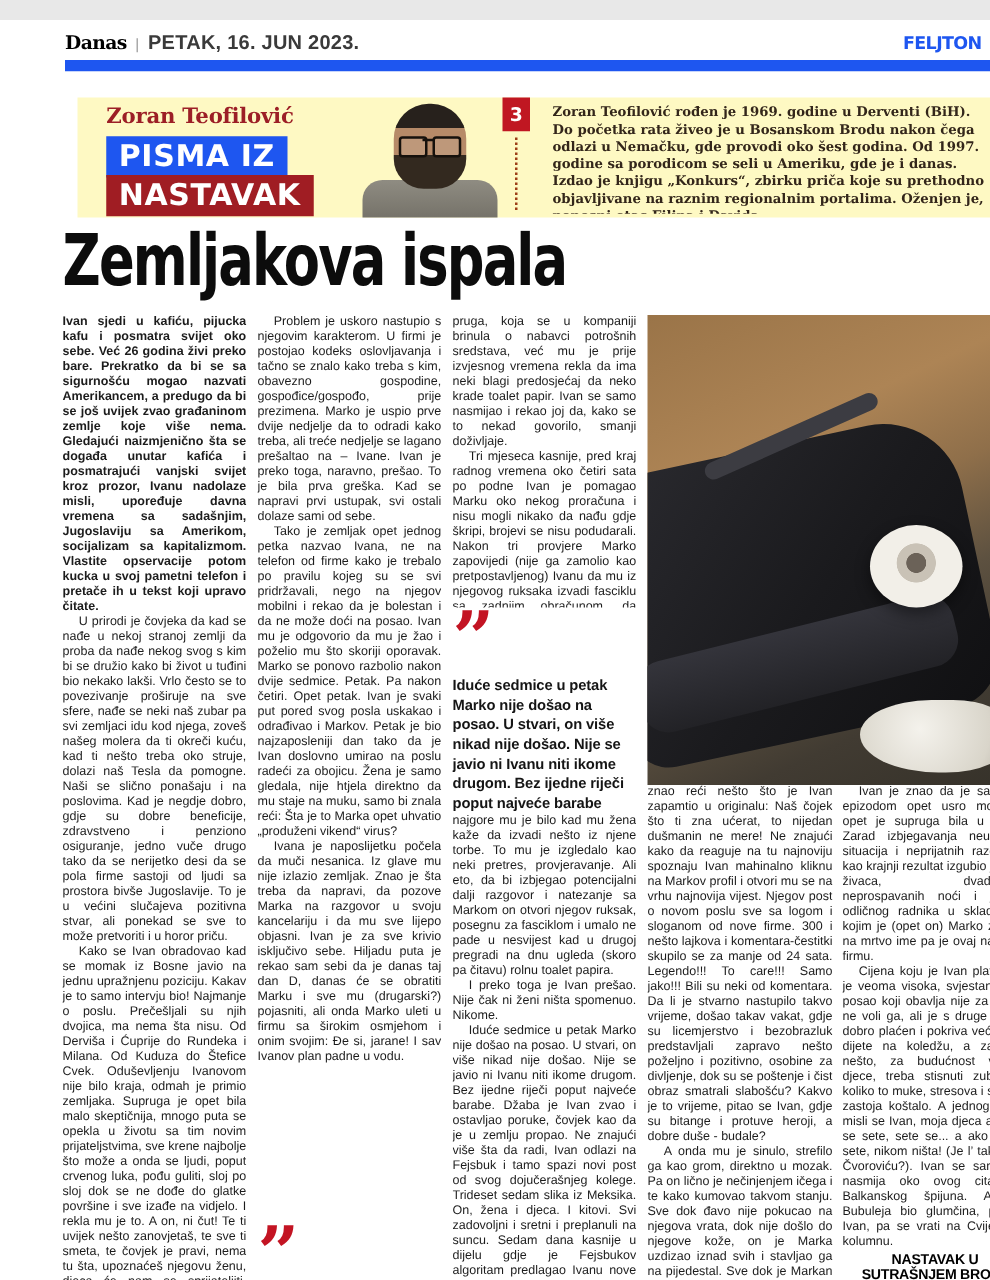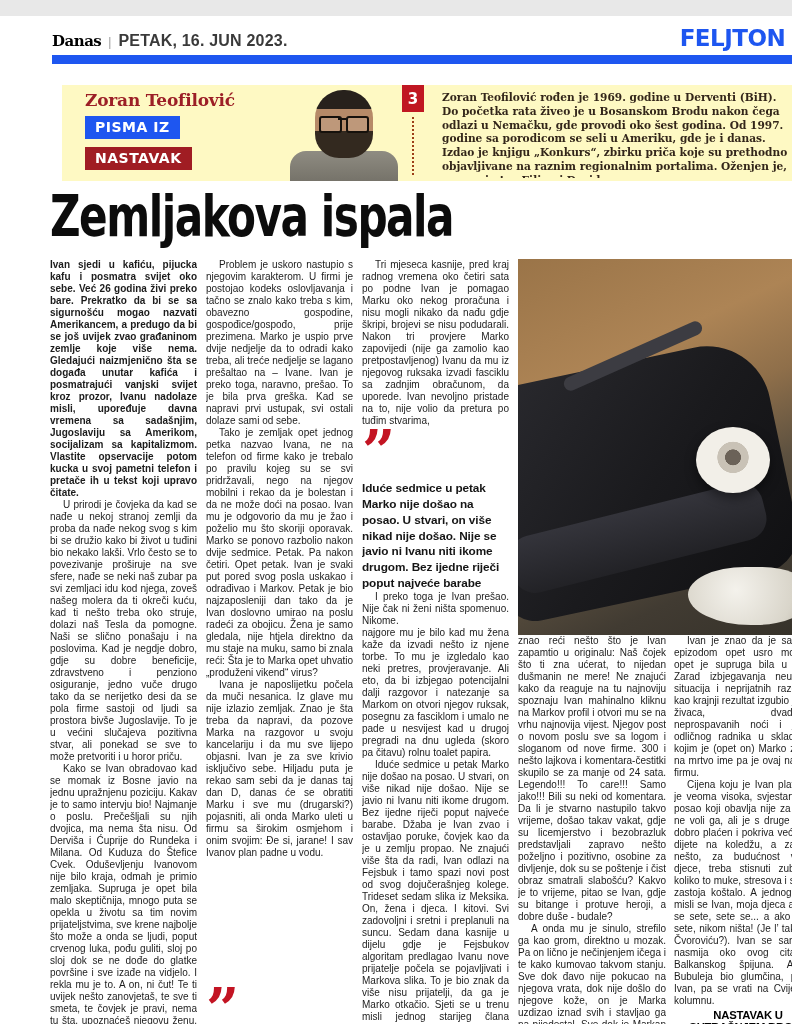--- a/index.html
+++ b/index.html
@@ -4,29 +4,29 @@
 <style>
   html,body{margin:0;padding:0;background:#e8e8e8;}
   .page{width:792px;height:1024px;position:relative;overflow:hidden;background:#fff;margin:16px auto;
         font-family:"Liberation Serif",serif;padding-left:40px;}
   
   .masthead{display:flex;justify-content:space-between;align-items:baseline;padding:9px 14px 0 12px;}
   .mh-left,.mh-right{display:flex;align-items:baseline;gap:7px;}
   .logo{font-family:"DejaVu Serif",serif;font-weight:bold;font-size:15px;letter-spacing:-.5px;color:#000;}
   .mh-div{color:#999;font-size:12px;font-family:"Liberation Sans",sans-serif;}
   .date{font-family:"Liberation Sans",sans-serif;font-size:16px;font-weight:600;color:#3a3a3a;letter-spacing:.2px;}
-  .section{font-family:"DejaVu Sans",sans-serif;font-weight:bold;font-size:23px;letter-spacing:-.5px;color:#1e56f0;}
+  .section{font-family:"DejaVu Sans",sans-serif;font-weight:bold;font-size:14px;letter-spacing:-.5px;color:#1e56f0;}
   .pagenum{font-family:"Liberation Sans",sans-serif;font-size:14px;color:#4d7c0f;}
   .blue-bar{height:9px;background:#1e56f0;margin:4px 12px 0 12px;}
   
   .feature{position:relative;height:96px;margin:21px 26px 0 22px;background:#fef9c3;}
   .author-name{position:absolute;left:23px;top:5px;font-family:"DejaVu Serif",serif;font-weight:bold;
                font-size:17px;color:#9c1f26;letter-spacing:-.2px;}
   .badge{position:absolute;left:23px;color:#fff;font-family:"DejaVu Sans",sans-serif;font-weight:bold;
-         font-size:14px;line-height:1;padding:4px 10px 5px;letter-spacing:.5px;}
+         font-size:24px;line-height:1;padding:4px 10px 5px;letter-spacing:.5px;}
   .badge-blue{top:31px;background:#1e56f0;}
   .badge-red{top:62px;background:#a01d23;}
   .author-photo{position:absolute;left:222px;top:2px;width:120px;height:94px;overflow:hidden;}
   .ap-body{position:absolute;left:6px;bottom:-8px;width:108px;height:38px;border-radius:16px 16px 0 0;
            background:linear-gradient(#8f8c82,#6f6c63);}
   .ap-head{position:absolute;left:31px;top:3px;width:58px;height:68px;border-radius:28px 28px 24px 24px;
            background:linear-gradient(#27211c 0 28%,#b68a68 28% 60%,#33291f 60% 100%);}
   .ap-lens{position:absolute;top:29px;width:19px;height:13px;border:2px solid #16110c;border-radius:3px;background:rgba(255,255,255,.12);}
   .ap-lens.l{left:35px;}.ap-lens.r{left:62px;}
   .ap-bridge{position:absolute;left:54px;top:31px;width:9px;height:2px;background:#16110c;}
@@ -130,29 +130,30 @@
           <p class="para">Problem je uskoro nastupio s njegovim karakterom. U firmi je postojao kodeks oslovljavanja i tačno se znalo kako treba s kim, obavezno gospodine, gospođice/gospođo, prije prezimena. Marko je uspio prve dvije nedjelje da to odradi kako treba, ali treće nedjelje se lagano prešaltao na – Ivane. Ivan je preko toga, naravno, prešao. To je bila prva greška. Kad se napravi prvi ustupak, svi ostali dolaze sami od sebe.</p>
           <p class="para">Tako je zemljak opet jednog petka nazvao Ivana, ne na telefon od firme kako je trebalo po pravilu kojeg su se svi pridržavali, nego na njegov mobilni i rekao da je bolestan i da ne može doći na posao. Ivan mu je odgovorio da mu je žao i poželio mu što skoriji oporavak. Marko se ponovo razbolio nakon dvije sedmice. Petak. Pa nakon četiri. Opet petak. Ivan je svaki put pored svog posla uskakao i odrađivao i Markov. Petak je bio najzaposleniji dan tako da je Ivan doslovno umirao na poslu radeći za obojicu. Žena je samo gledala, nije htjela direktno da mu staje na muku, samo bi znala reći: Šta je to Marka opet uhvatio „produženi vikend“ virus?</p>
           <p class="para">Ivana je naposlijetku počela da muči nesanica. Iz glave mu nije izlazio zemljak. Znao je šta treba da napravi, da pozove Marka na razgovor u svoju kancelariju i da mu sve lijepo objasni. Ivan je za sve krivio isključivo sebe. Hiljadu puta je rekao sam sebi da je danas taj dan D, danas će se obratiti Marku i sve mu (drugarski?) pojasniti, ali onda Marko uleti u firmu sa širokim osmjehom i onim svojim: Đe si, jarane! I sav Ivanov plan padne u vodu.</p>
         </div>
         <div class="pull-quote">
           <div class="q-mark">”</div>
         </div>
       </div>
     <div class="col">
         <div class="flow">
+          <p class="para cont">pruga, koja se u kompaniji brinula o nabavci potrošnih sredstava, već mu je prije izvjesnog vremena rekla da ima neki blagi predosjećaj da neko krade toalet papir. Ivan se samo nasmijao i rekao joj da, kako se to nekad govorilo, smanji doživljaje.</p>
           <p class="para">Tri mjeseca kasnije, pred kraj radnog vremena oko četiri sata po podne Ivan je pomagao Marku oko nekog proračuna i nisu mogli nikako da nađu gdje škripi, brojevi se nisu podudarali. Nakon tri provjere Marko zapovijedi (nije ga zamolio kao pretpostavljenog) Ivanu da mu iz njegovog ruksaka izvadi fasciklu sa zadnjim obračunom, da uporede. Ivan nevoljno pristade na to, nije volio da pretura po tuđim stvarima,</p>
         </div>
         <div class="pull-quote">
           <div class="q-mark">”</div>
           <div class="q-text">Iduće sedmice u petak Marko nije došao na posao. U stvari, on više nikad nije došao. Nije se javio ni Ivanu niti ikome drugom. Bez ijedne riječi poput najveće barabe</div>
         </div>
         <div class="flow">
+          <p class="para cont">najgore mu je bilo kad mu žena kaže da izvadi nešto iz njene torbe. To mu je izgledalo kao neki pretres, provjeravanje. Ali eto, da bi izbjegao potencijalni dalji razgovor i natezanje sa Markom on otvori njegov ruksak, posegnu za fasciklom i umalo ne pade u nesvijest kad u drugoj pregradi na dnu ugleda (skoro pa čitavu) rolnu toalet papira.</p>
           <p class="para">I preko toga je Ivan prešao. Nije čak ni ženi ništa spomenuo. Nikome.</p>
-          <p class="para cont">najgore mu je bilo kad mu žena kaže da izvadi nešto iz njene torbe. To mu je izgledalo kao neki pretres, provjeravanje. Ali eto, da bi izbjegao potencijalni dalji razgovor i natezanje sa Markom on otvori njegov ruksak, posegnu za fasciklom i umalo ne pade u nesvijest kad u drugoj pregradi na dnu ugleda (skoro pa čitavu) rolnu toalet papira.</p>
           <p class="para">Iduće sedmice u petak Marko nije došao na posao. U stvari, on više nikad nije došao. Nije se javio ni Ivanu niti ikome drugom. Bez ijedne riječi poput najveće barabe. Džaba je Ivan zvao i ostavljao poruke, čovjek kao da je u zemlju propao. Ne znajući više šta da radi, Ivan odlazi na Fejsbuk i tamo spazi novi post od svog dojučerašnjeg kolege. Trideset sedam slika iz Meksika. On, žena i djeca. I kitovi. Svi zadovoljni i sretni i preplanuli na suncu. Sedam dana kasnije u dijelu gdje je Fejsbukov algoritam predlagao Ivanu nove prijatelje počela se pojavljivati i Markova slika. To je bio znak da više nisu prijatelji, da ga je Marko otkačio. Sjeti se u trenu misli jednog starijeg člana familije koji je za života</p>
         </div>
       </div>
     <div class="right-zone">
       <figure class="photo" style="margin:0">
         <div class="bag"></div>
         <div class="bag-strap"></div>
         <div class="bag-flap"></div>
         <div class="roll"></div>
         <div class="tissue"></div>

